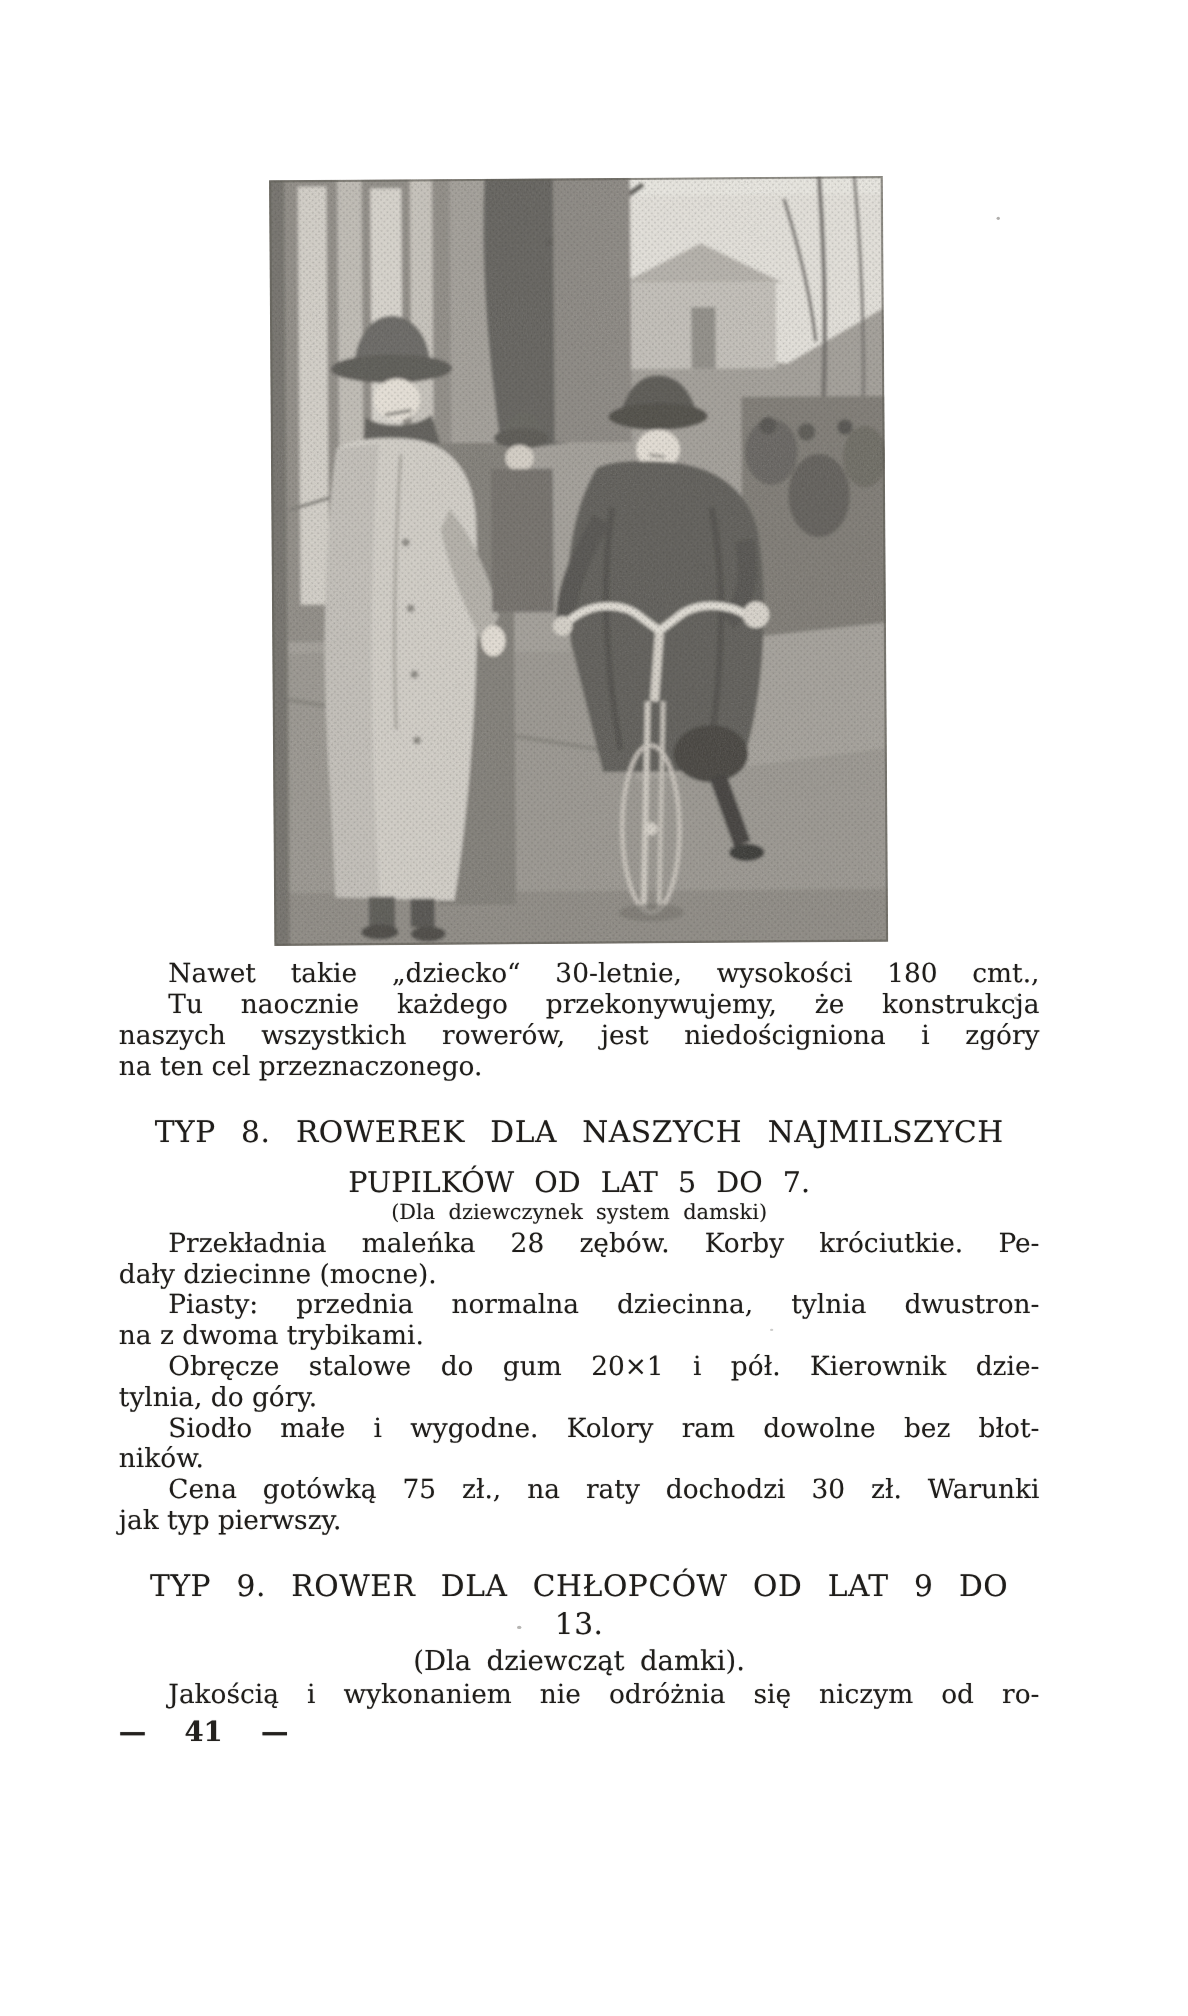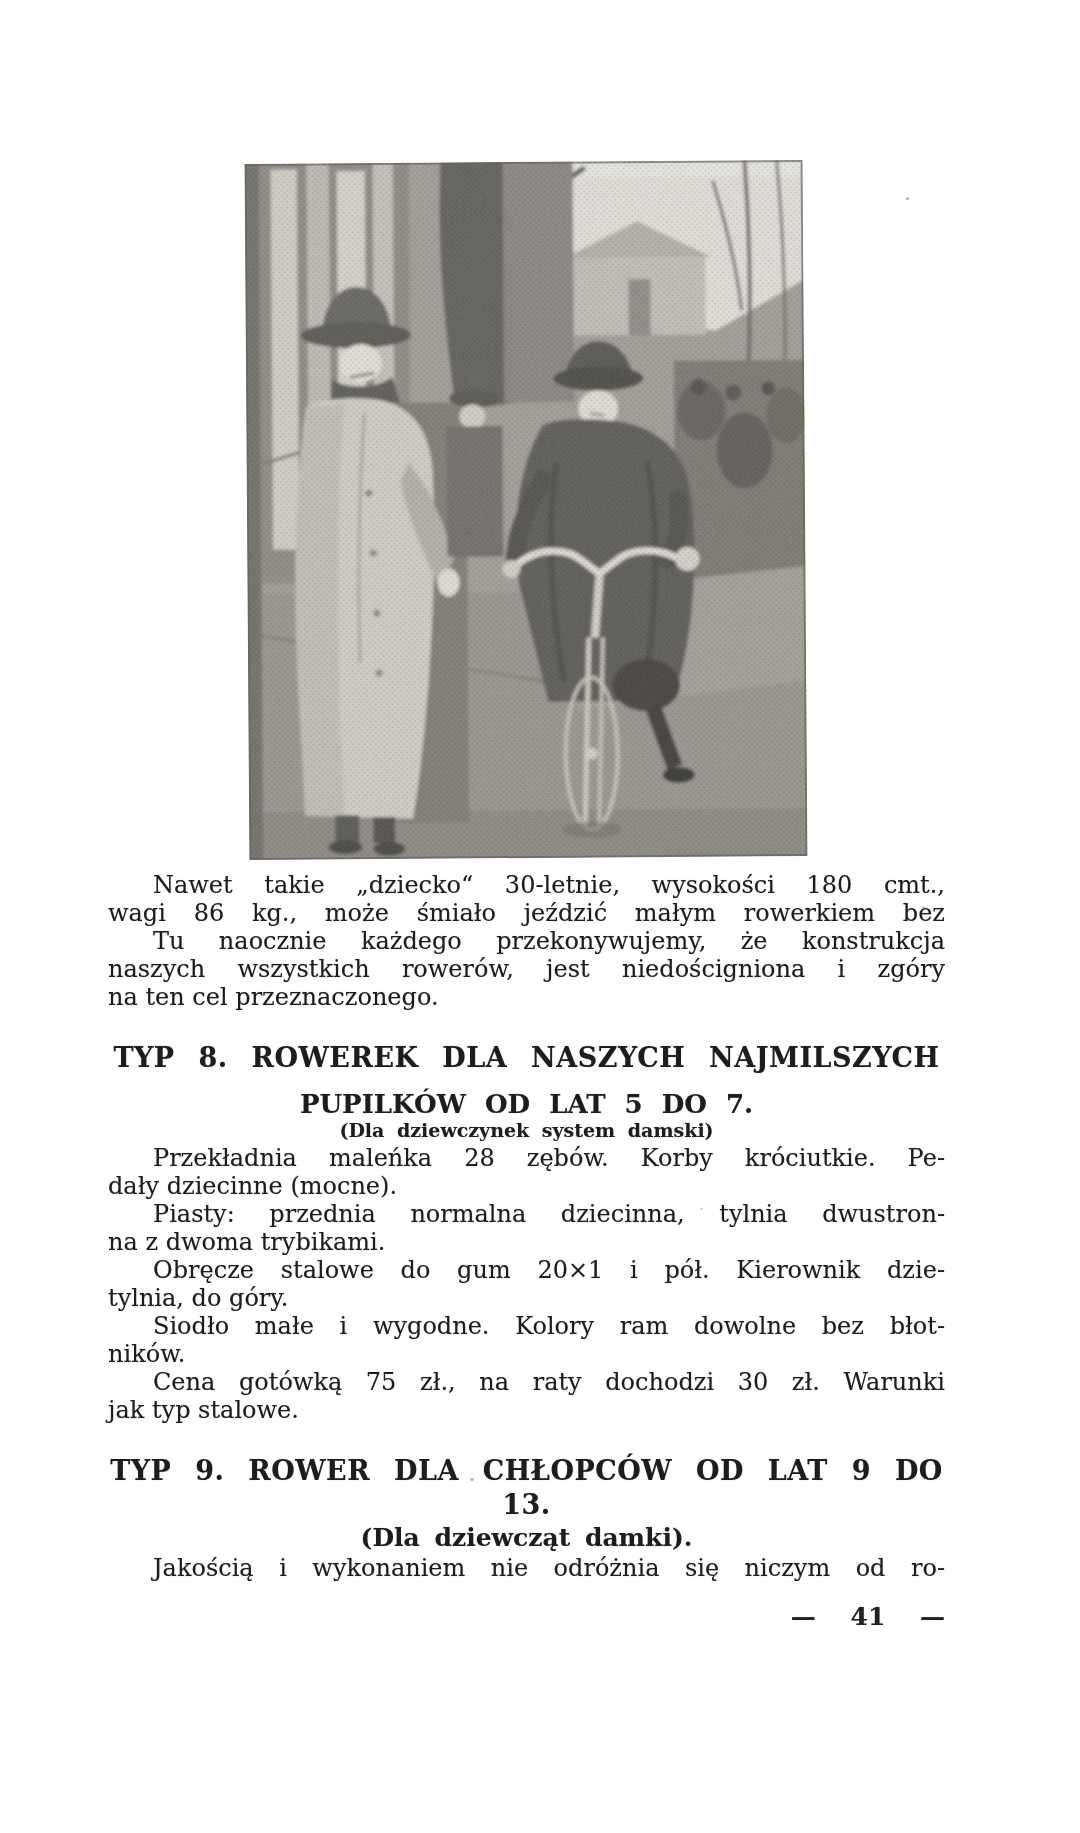--- a/index.html
+++ b/index.html
@@ -26,28 +26,28 @@
     text-shadow:0 0 1px rgba(31,29,26,.35);
   }
   .para{margin:0;padding:0;}
   .tl{display:block;}
   .jl{text-align:justify;text-align-last:justify;text-justify:inter-word;}
   .last{text-align:left;text-align-last:left;}
   .ind{text-indent:45px;}
 
   h2{margin:0;padding:0;font-size:inherit;}
   .mt30{margin-top:30px;}
-  .hl{display:block;text-align:center;font-weight:bold;color:#1f1d1a;}
+  .hl{display:block;text-align:center;font-weight:normal;color:#1f1d1a;}
   .hl-big{font-size:27px;line-height:34px;letter-spacing:.5px;word-spacing:14px;}
   .hl-tight{font-size:26px;line-height:23px;word-spacing:10px;margin-top:18px;}
   .hl-sub{font-size:19px;line-height:28px;word-spacing:6px;}
   .hl-sub2{font-size:25px;line-height:32px;word-spacing:6px;}
 
   .pagenum{
-    display:block;margin-top:20px;text-align:right;
+    display:block;margin-top:6px;text-align:left;
     font-size:25px;line-height:30px;font-weight:bold;word-spacing:26px;
     color:#23211e;
   }
 
   
   .speck{position:absolute;border-radius:50%;background:#6e6c68;}
   .speck.s1{left:906px;top:197px;width:3px;height:3px;opacity:.55;}
   .speck.s2{left:922px;top:906px;width:3px;height:3px;opacity:.45;}
   .speck.s3{left:470px;top:1478px;width:4px;height:3px;opacity:.5;}
   .speck.s4{left:700px;top:1208px;width:3px;height:2px;opacity:.35;}
@@ -164,21 +164,20 @@
       <rect width="558" height="696" filter="url(#grain)" opacity="0.42" style="mix-blend-mode:multiply"></rect>
       <rect width="558" height="696" filter="url(#grain)" opacity="0.25" style="mix-blend-mode:screen"></rect>
       <rect x="1" y="1" width="556" height="694" fill="none" stroke="#57554f" stroke-width="2" opacity="0.55"></rect>
     </svg>
   </figure>
 
   <main class="textcol">
 
     <p class="para">
       <span class="tl jl ind">Nawet takie „dziecko“ 30-letnie, wysokości 180 cmt.,</span>
-      <span class="tl jl">wagi 86 kg., może śmiało jeździć małym rowerkiem bez</span>
     </p>
 
     <p class="para">
       <span class="tl jl ind">Tu naocznie każdego przekonywujemy, że konstrukcja</span>
       <span class="tl jl">naszych wszystkich rowerów, jest niedościgniona i zgóry</span>
       <span class="tl last">na ten cel przeznaczonego.</span>
     </p>
 
     <h2 class="mt30">
       <span class="hl hl-big">TYP 8. ROWEREK DLA NASZYCH NAJMILSZYCH</span>
@@ -201,21 +200,21 @@
       <span class="tl last">tylnia, do góry.</span>
     </p>
 
     <p class="para">
       <span class="tl jl ind">Siodło małe i wygodne. Kolory ram dowolne bez błot-</span>
       <span class="tl last">ników.</span>
     </p>
 
     <p class="para">
       <span class="tl jl ind">Cena gotówką 75 zł., na raty dochodzi 30 zł. Warunki</span>
-      <span class="tl last">jak typ stalowe.</span>
+      <span class="tl last">jak typ pierwszy.</span>
     </p>
 
     <h2 class="mt30">
       <span class="hl hl-big">TYP 9. ROWER DLA CHŁOPCÓW OD LAT 9 DO 13.</span>
       <span class="hl hl-sub2">(Dla dziewcząt damki).</span>
     </h2>
 
     <p class="para">
       <span class="tl jl ind">Jakością i wykonaniem nie odróżnia się niczym od ro-</span>
     </p>

